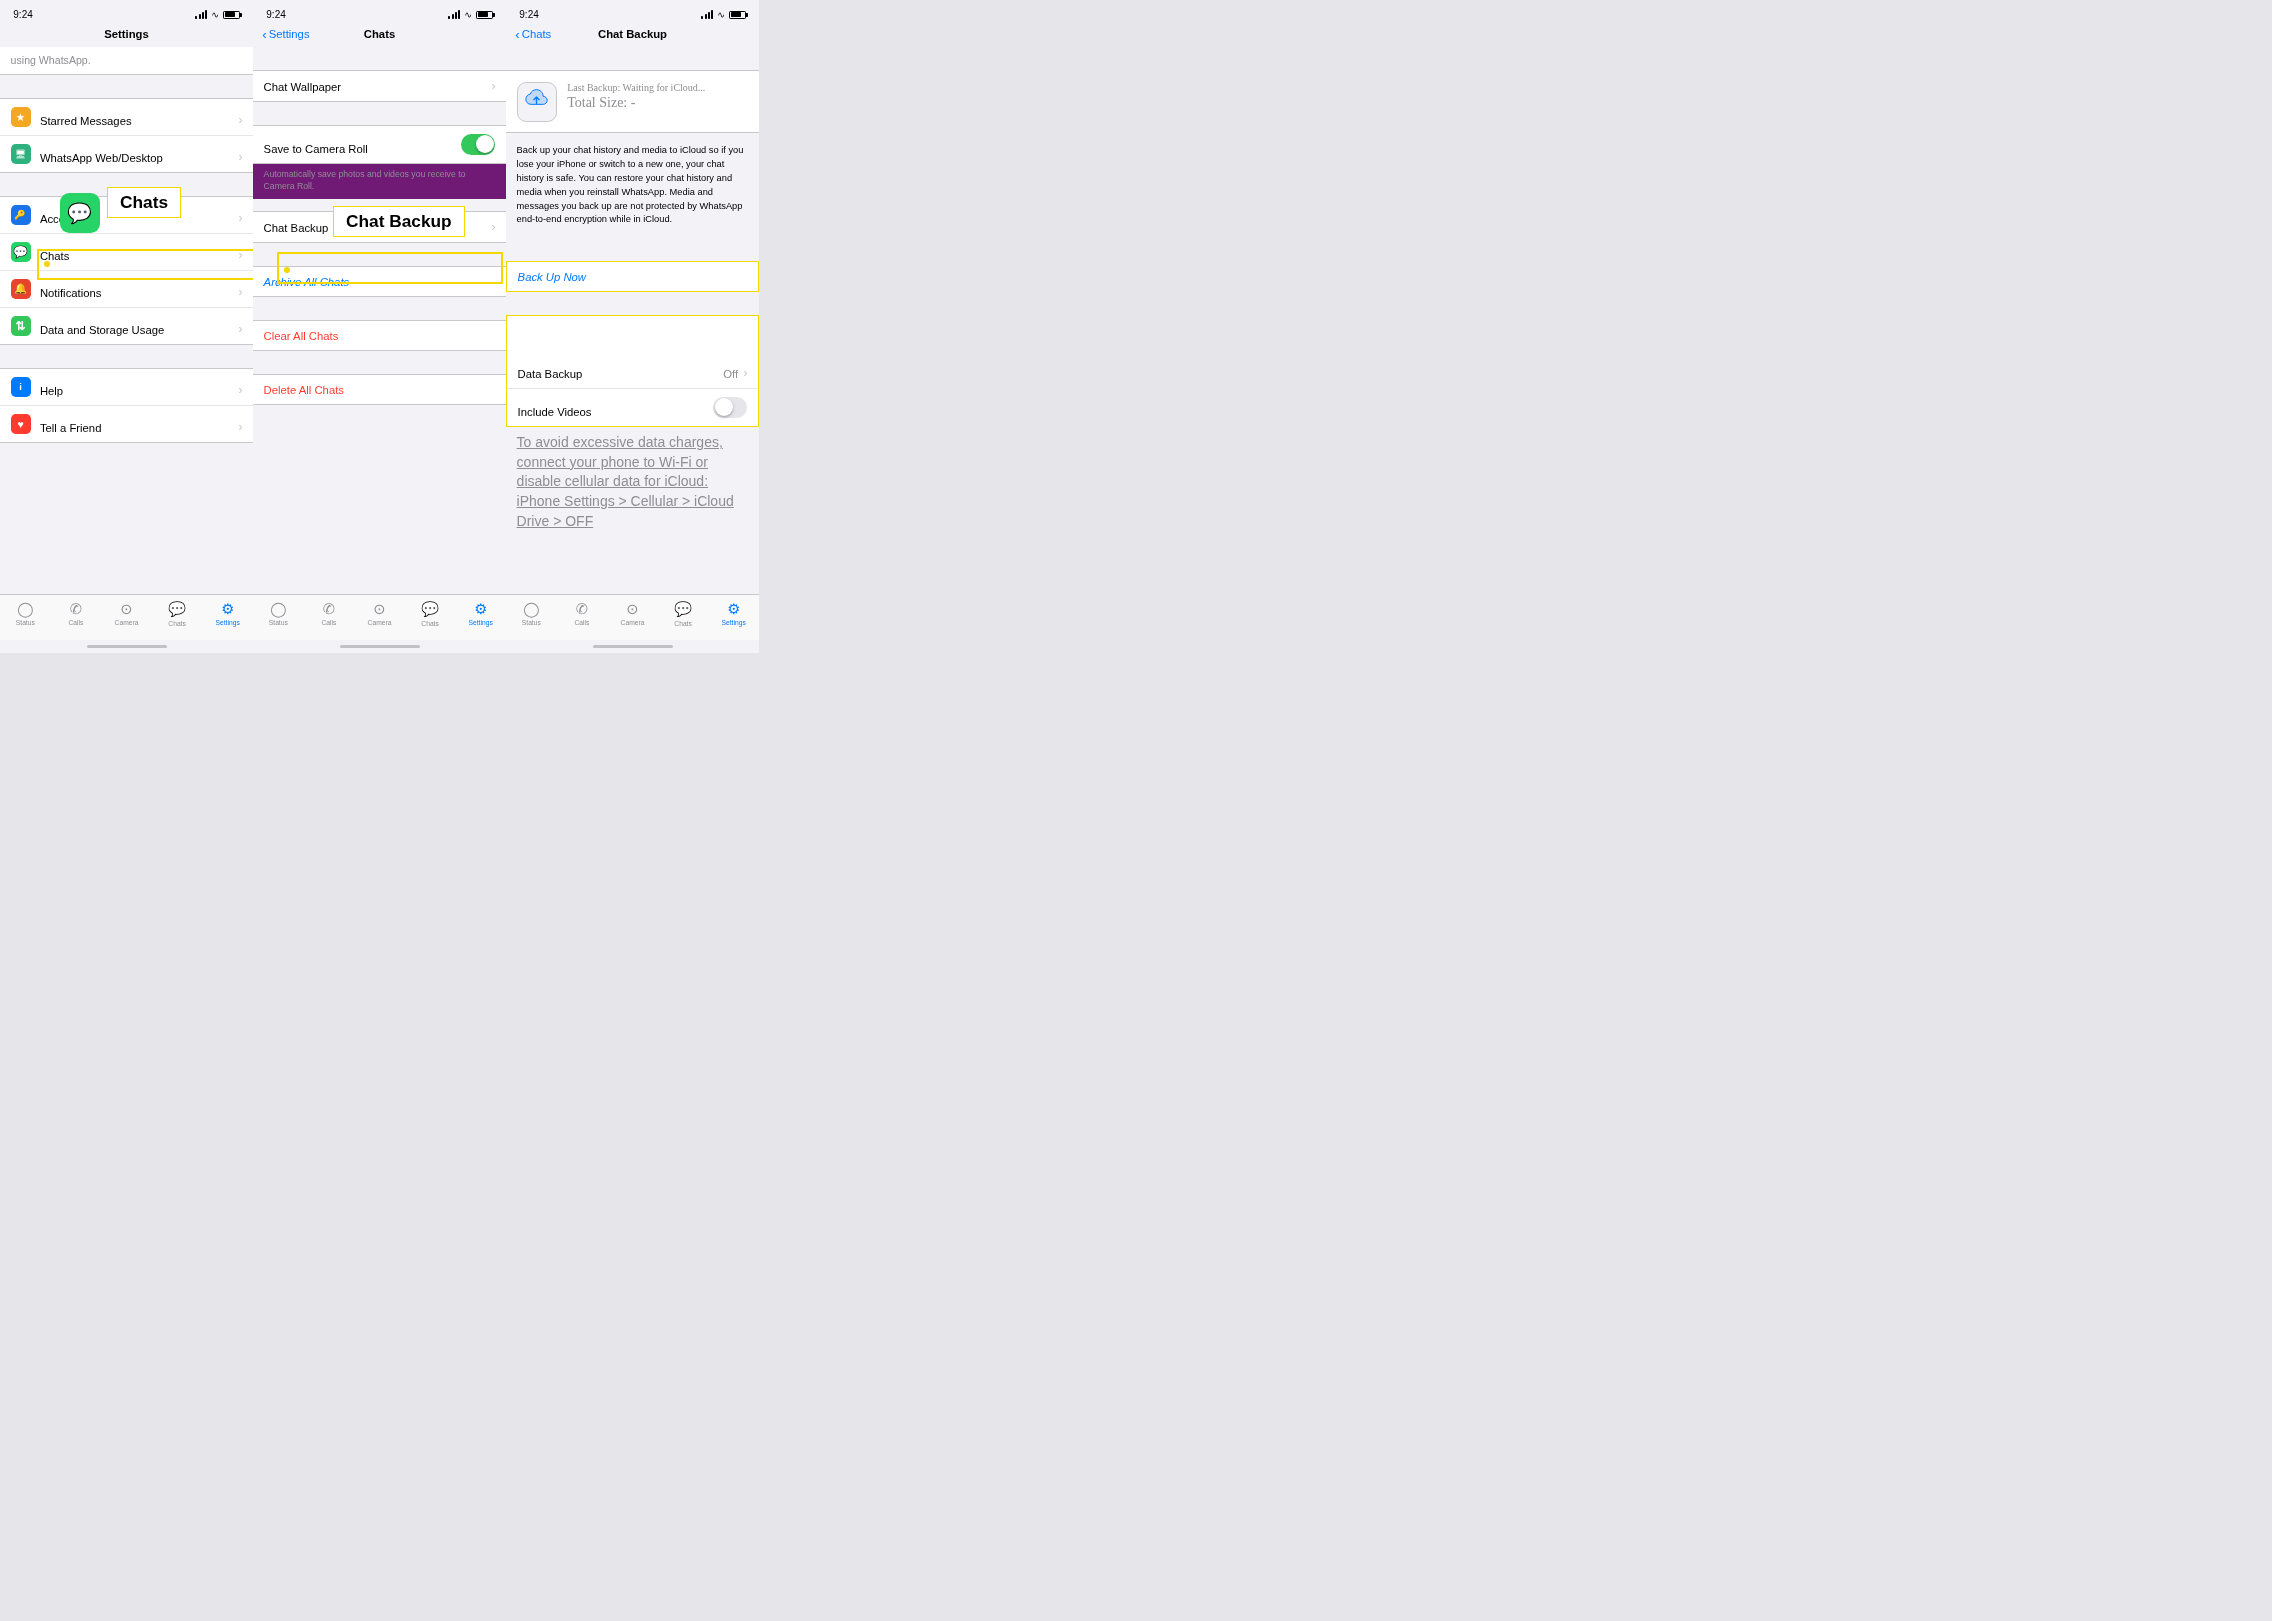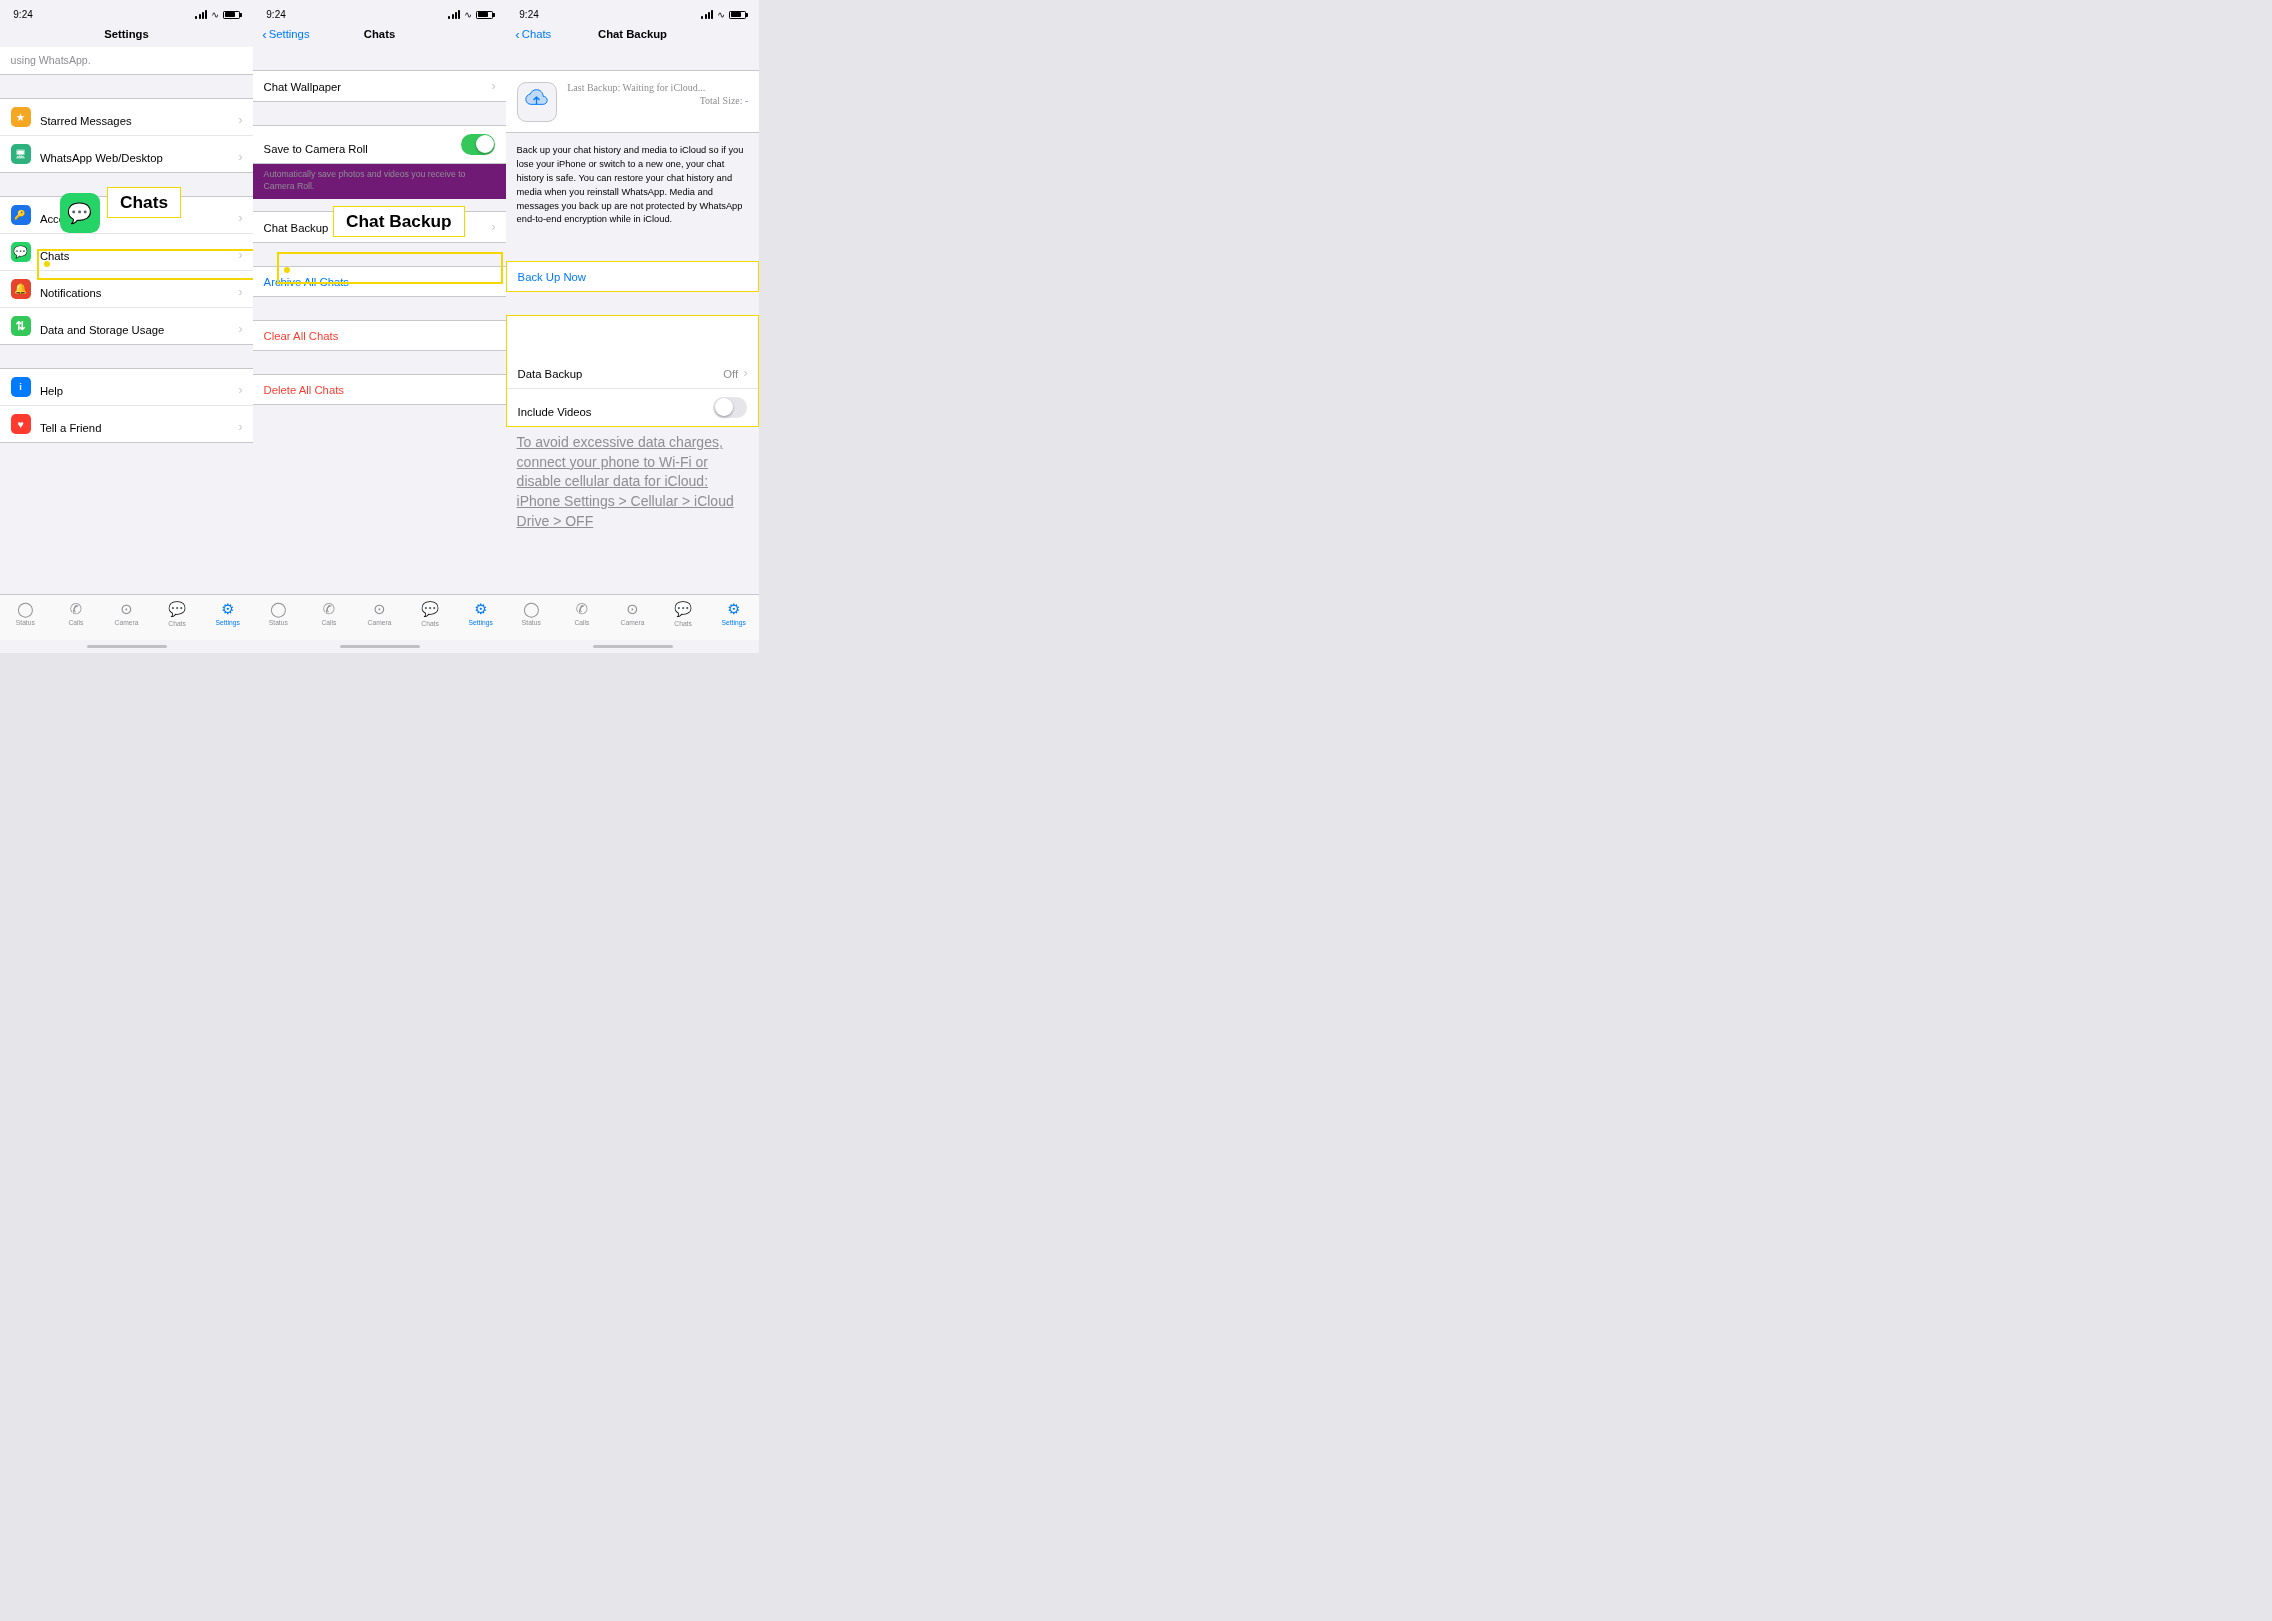--- a/index.html
+++ b/index.html
@@ -189,21 +189,21 @@
     }
 
     .list-value {
       font-size: 11.3px;
       color: #8e8e93;
       margin-right: 2.7px;
       margin-top: 44px;
     }
 
     
-    .list-item-action-blue .list-label { color: #007aff; }
+    .list-item-action-blue .list-label { color: #007aff; font-style: italic; }
     .list-item-action-red .list-label { color: #ff3b30; }
 
     
     .tab-bar {
       background: rgba(249,249,249,0.94);
       border-top: 0.3px solid #c8c8cc;
       display: flex;
       align-items: center;
       padding: 5.3px 0 13.3px;
     }
@@ -263,23 +263,22 @@
       font-size: 21px;
       color: #007aff;
     }
     .backup-text-block { flex: 1; font-family: Liberation Serif, serif; }
     .backup-last {
       font-size: 10px;
       color: #8e8e93;
       margin-bottom: 2.7px;
     }
     .backup-size {
-      font-size: 10px;
+      font-size: 14px;
       color: #8e8e93;
-      text-align: right;
     }
 
     .backup-description {
       font-size: 9.3px;
       color: #000;
       padding: 10.6px;
       line-height: 1.5;
       background: #f2f2f7;
     }
 

